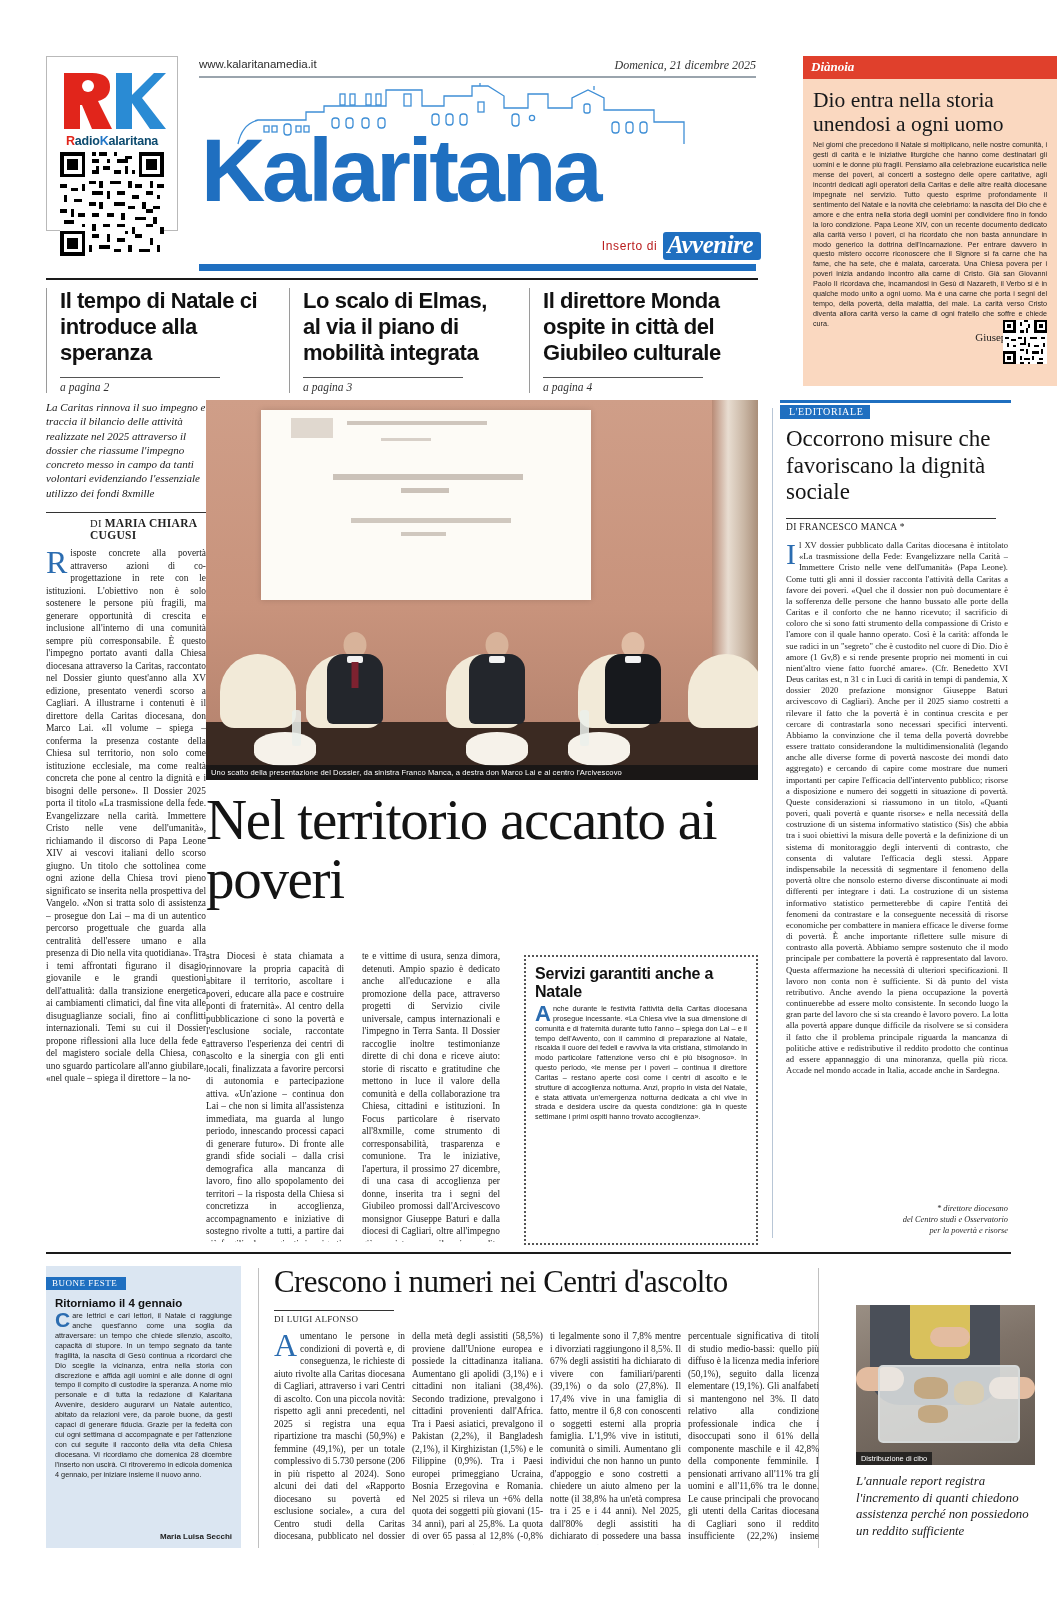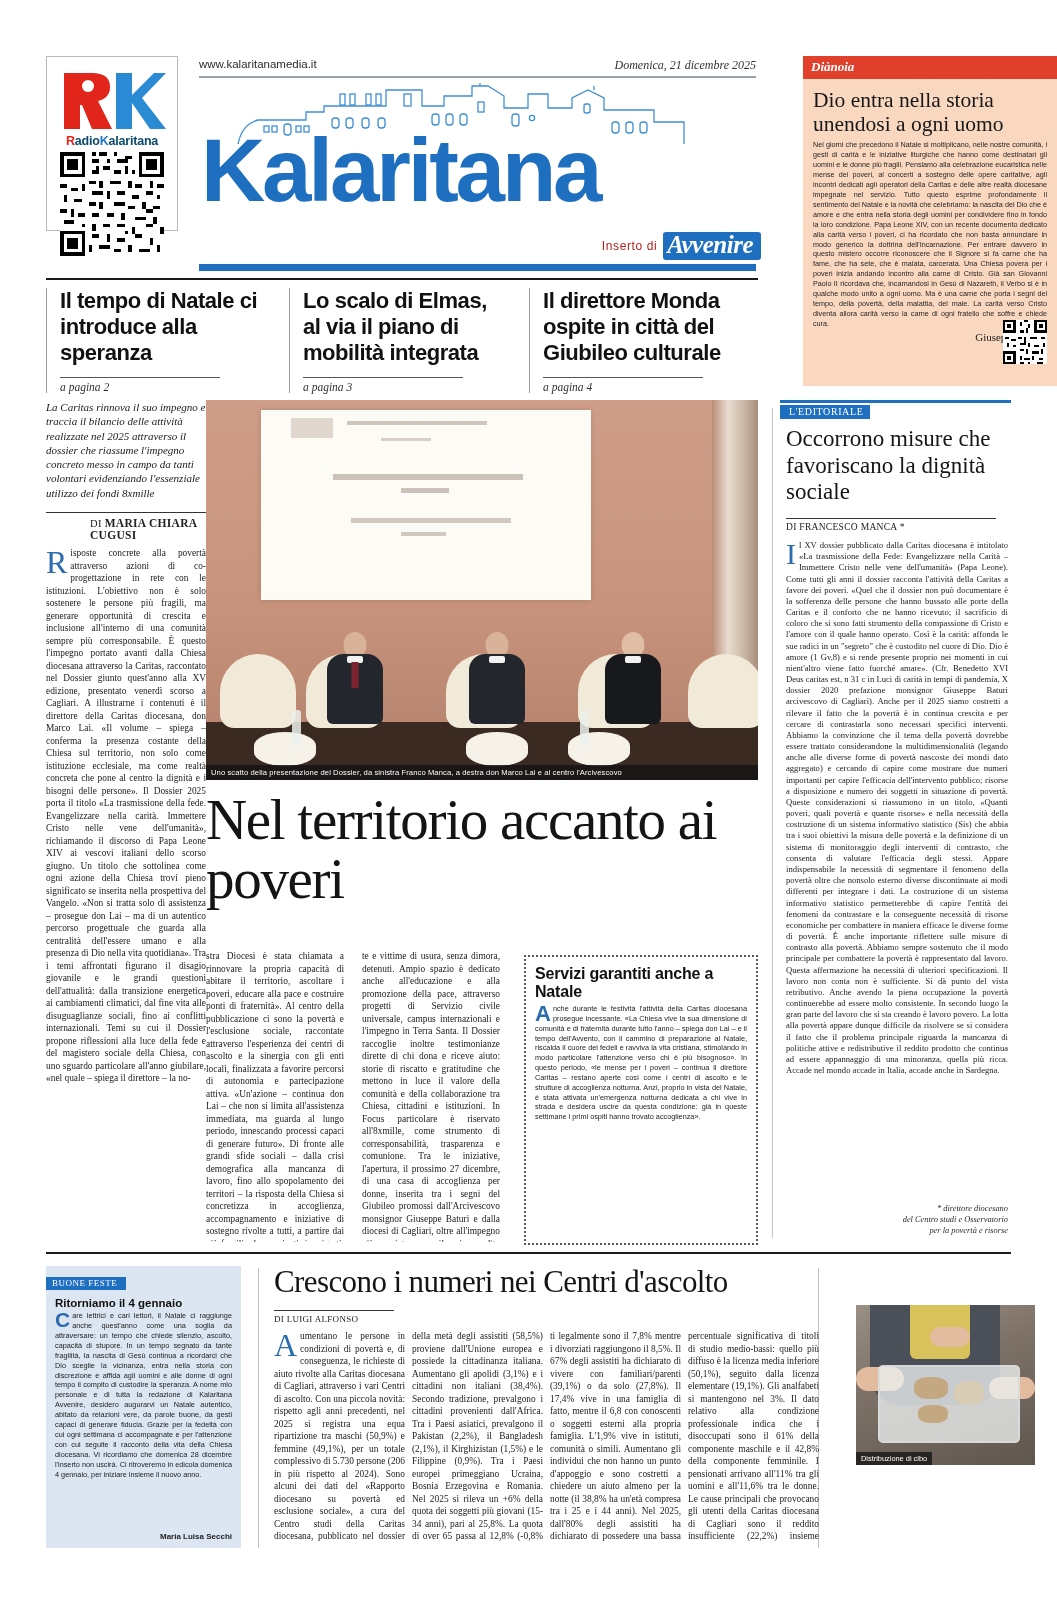--- a/index.html
+++ b/index.html
@@ -614,16 +614,17 @@
         <div class="fi-shirt"></div>
         <div class="fi-hand" style="left:0px; top:62px; width:48px; height:24px;"></div>
         <div class="fi-hand" style="right:0px; top:72px; width:46px; height:22px;"></div>
         <div class="fi-hand" style="left:74px; top:22px; width:40px; height:20px;"></div>
         <div class="fi-box"></div>
         <div class="fi-loaf" style="left:58px; top:72px; width:34px; height:22px;"></div>
         <div class="fi-loaf" style="left:98px; top:76px; width:30px; height:24px; background:#d8cdb4;"></div>
         <div class="fi-loaf" style="left:62px; top:100px; width:30px; height:18px;"></div>
         <div class="food-cap">Distribuzione di cibo</div>
       </div>
+      <div class="food-text">L'annuale report registra l'incremento di quanti chiedono assistenza perché non possiedono un reddito sufficiente</div>
     </div>
   </div>
 
 </div>
 
 </body></html>

